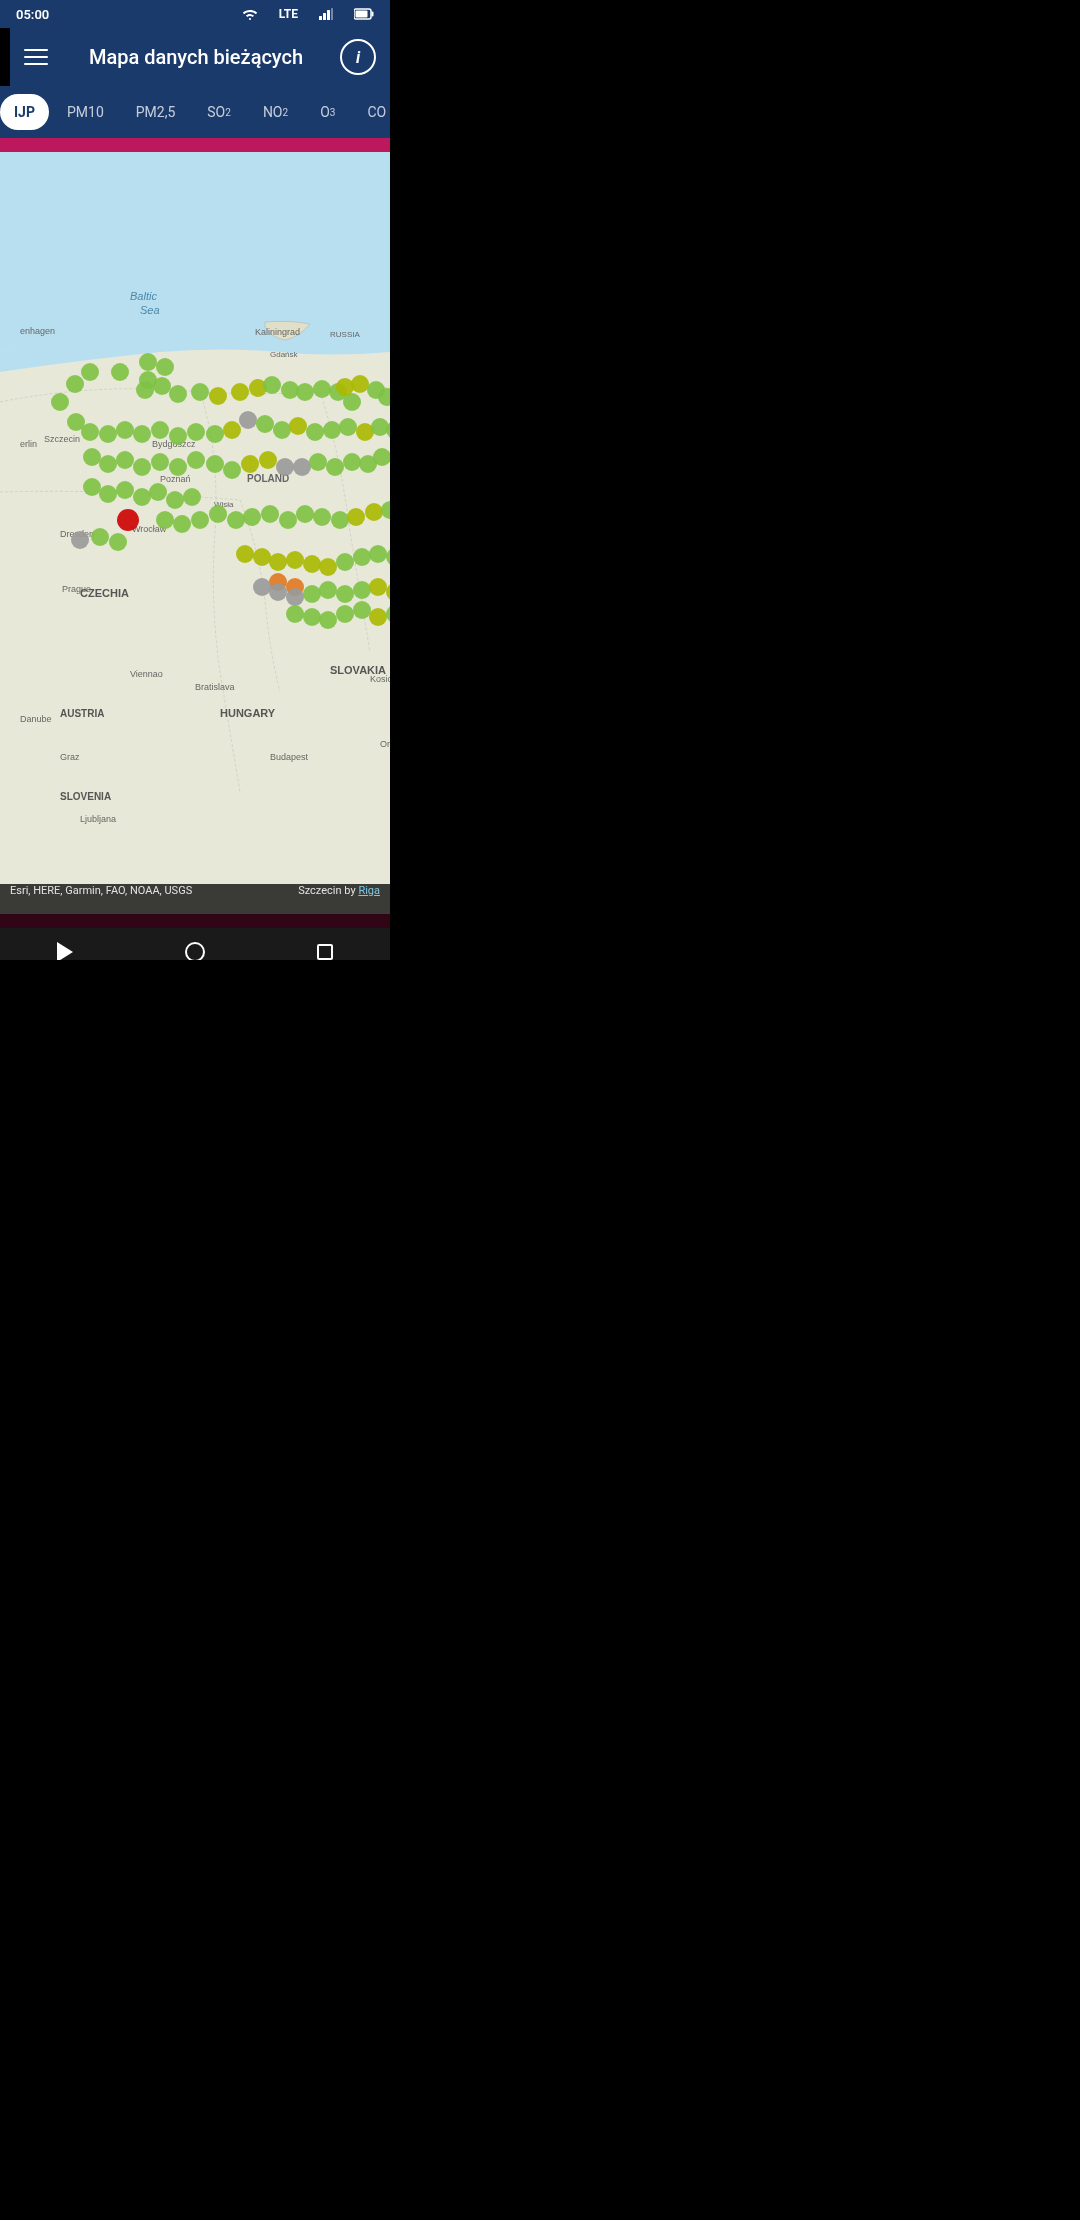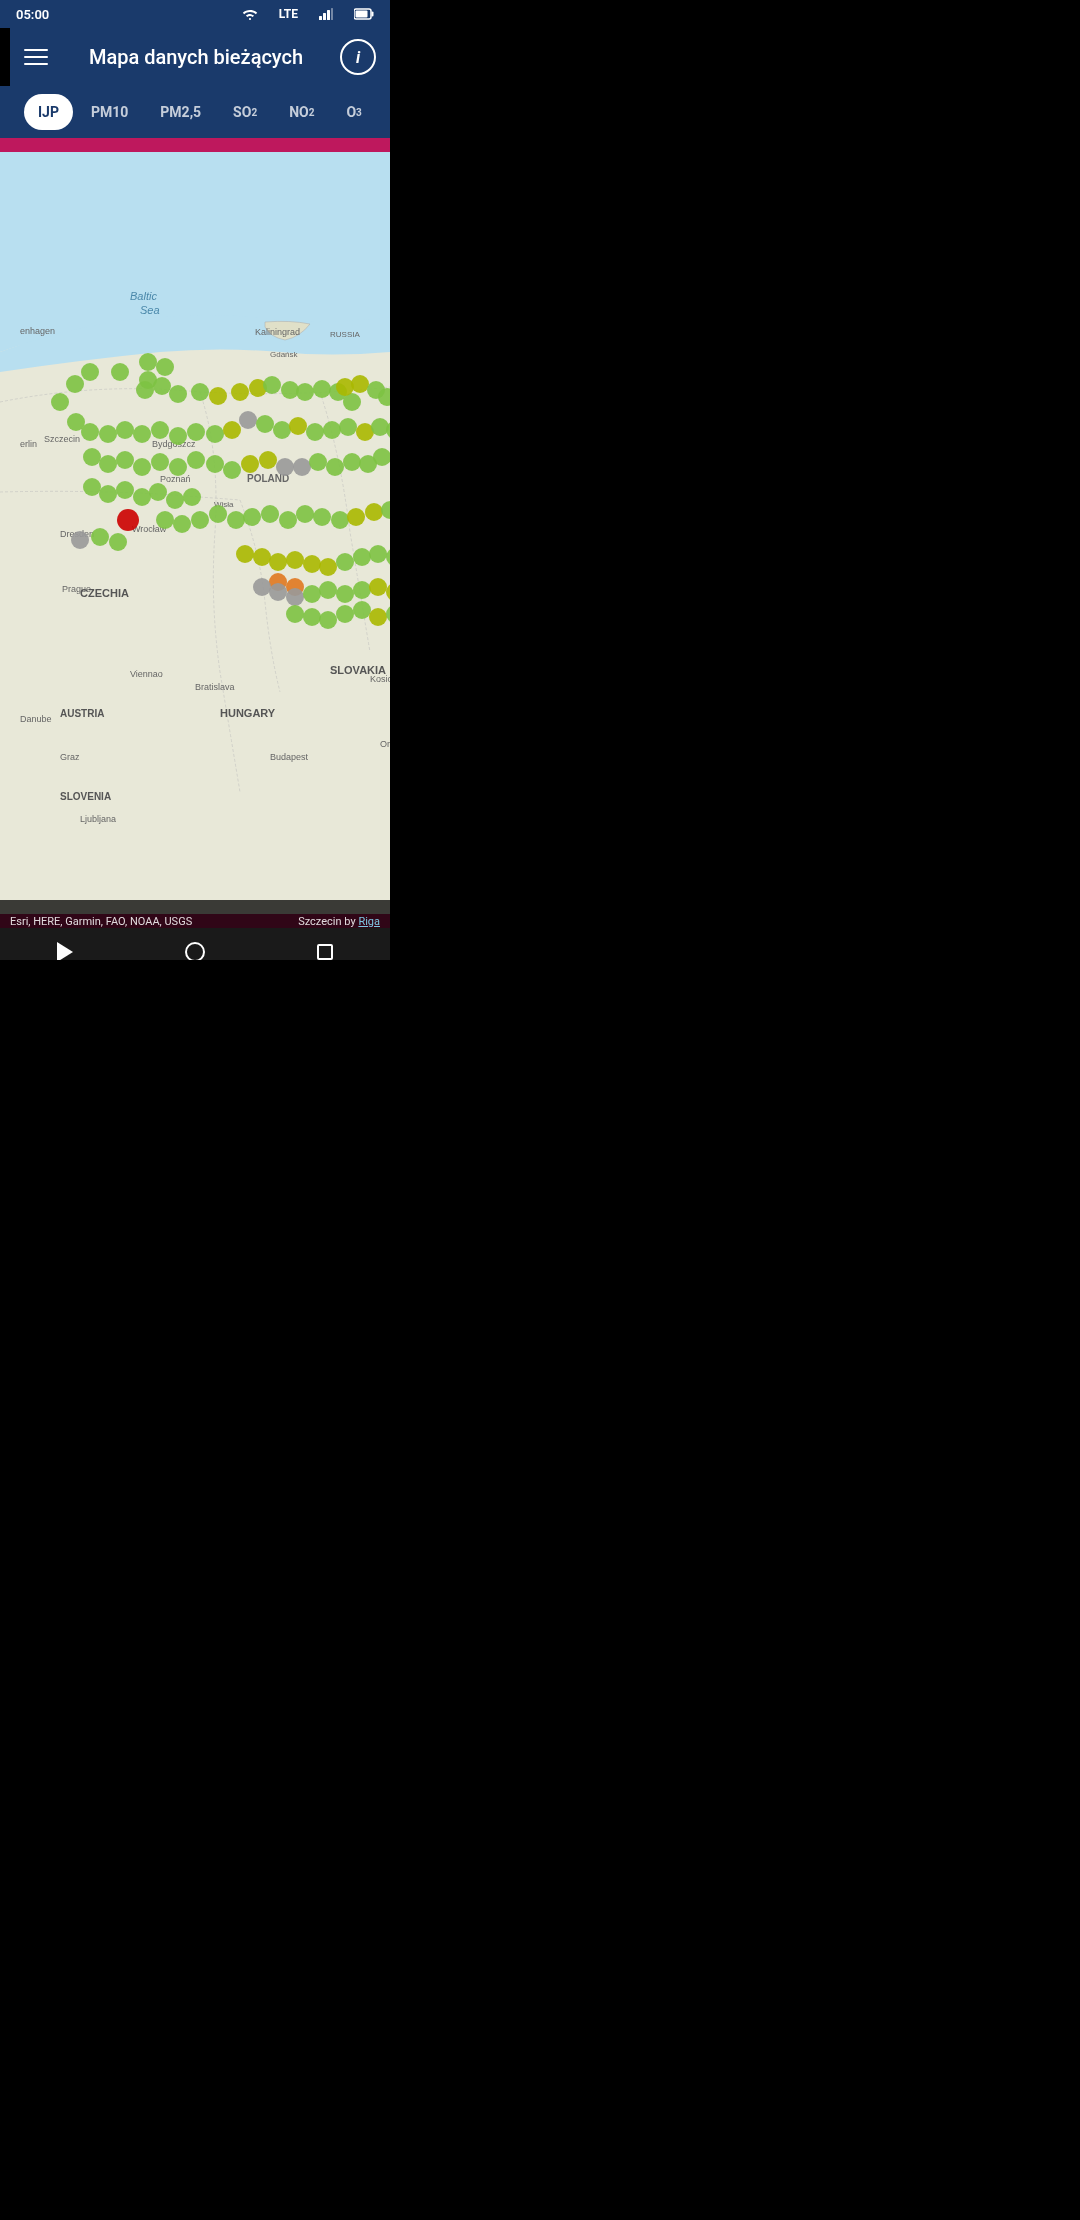--- a/index.html
+++ b/index.html
@@ -80,36 +80,36 @@
       font-style: italic;
       cursor: pointer;
     }
 
     
     .tab-bar {
       height: 52px;
       background: #1a3a6b;
       display: flex;
       align-items: center;
-      padding: 0 24px;
+      padding: 0 0;
       gap: 4px;
       overflow-x: auto;
     }
     .tab-bar::-webkit-scrollbar { display: none; }
 
     .tab-item {
       height: 36px;
       padding: 0 14px;
       border-radius: 18px;
       display: flex;
       align-items: center;
       justify-content: center;
       color: rgba(255,255,255,0.75);
       font-size: 14px;
-      font-weight: 700;
+      font-weight: 400;
       cursor: pointer;
       white-space: nowrap;
       flex-shrink: 0;
     }
     .tab-item.active {
       background: white;
       color: #1a3a6b;
       font-weight: 700;
     }
     .tab-sub {
@@ -133,24 +133,24 @@
       width: 100%;
       height: 100%;
     }
 
     
     .map-bottom-bar {
       position: absolute;
       bottom: 0;
       left: 0;
       right: 0;
-      height: 28px;
+      height: 44px;
       background: rgba(0,0,0,0.75);
       display: flex;
-      align-items: flex-end;
+      align-items: flex-start;
       justify-content: space-between;
       padding: 0 10px;
       font-size: 11px;
       color: rgba(255,255,255,0.85);
     }
     .esri-link {
       color: #7ec8e3;
       text-decoration: underline;
     }
 

